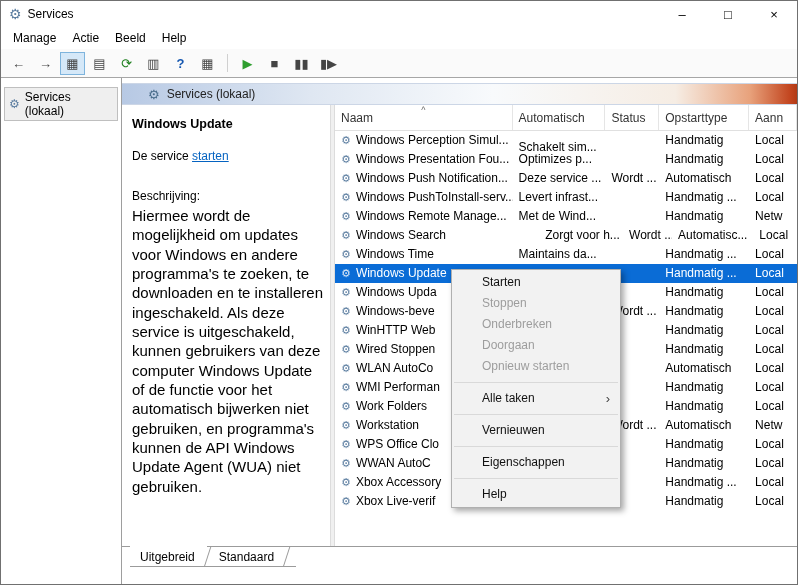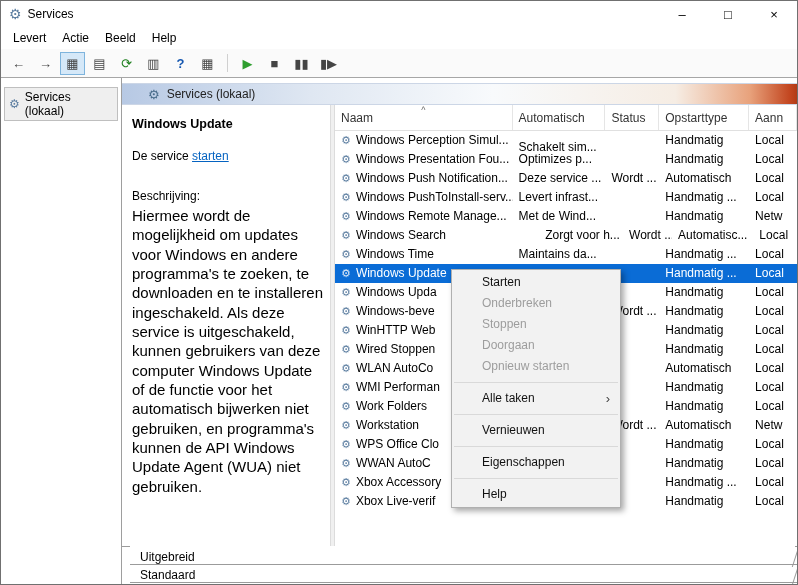--- a/index.html
+++ b/index.html
@@ -54,21 +54,21 @@
   .hcell { position:relative; display:flex; align-items:flex-end; padding:0 0 5px 6px; border-right:1px solid #e5e5e5; font-size:12px; color:#333; overflow:hidden; white-space:nowrap; }
   .sort { position:absolute; top:0px; left:50%; transform:translateX(-50%); font-size:9px; color:#666; }
   .lrow { display:flex; height:19px; align-items:center; font-size:12px; }
   .lrow.selected { background:#0a6cd6; color:#fff; }
   .cell { padding-left:6px; white-space:nowrap; overflow:hidden; height:19px; line-height:19px; }
   .cell-name { display:flex; align-items:center; gap:5px; }
   .gear { font-size:11px; color:#5b7da0; line-height:1; }
   .lrow.selected .gear { color:#dce8f5; }
 
   
-  .tabstrip { height:22px; border-top:1px solid #9b9b9b; display:flex; padding-left:8px; background:#fff;flex-direction:column; }
+  .tabstrip { height:22px; border-top:1px solid #9b9b9b; display:flex; padding-left:8px; background:#fff; }
   .tab { position:relative; height:20px; padding:3px 22px 0 10px; margin-right:-8px; font-size:12px; border-bottom:1px solid #9b9b9b; background:transparent; }
   .tab .slant { position:absolute; top:0; right:9px; width:1px; height:20px; background:#9b9b9b; transform:skewX(-18deg); }
   .tab.active::before { content:""; position:absolute; top:-1px; left:0; right:10px; height:1px; background:#fff; }
   .filler { flex:1; background:#fff; }
 
   
   .context-menu { position:absolute; left:450px; top:268px; width:170px; background:#f2f2f2; border:1px solid #b0b0b0; padding:2px 0; z-index:10; box-shadow:3px 3px 6px rgba(0,0,0,0.35); }
   .cm-item { position:relative; height:21px; line-height:21px; padding-left:30px; font-size:12px; color:#111; }
   .cm-item.disabled { color:#9d9d9d; }
   .cm-item.bold { font-weight:normal; }
@@ -84,21 +84,21 @@
     <span class="app-icon">⚙</span>
     <span class="title-text">Services</span>
     <div class="caption">
       <button class="cap-btn">–</button>
       <button class="cap-btn">□</button>
       <button class="cap-btn">×</button>
     </div>
   </div>
 
   <div class="menubar">
-      <div class="menu-item">Levert</div>
+      <div class="menu-item">Manage</div>
       <div class="menu-item">Actie</div>
       <div class="menu-item">Beeld</div>
       <div class="menu-item">Help</div>
     </div>
 
   <div class="toolbar">
       <div class="tool-btn">
         <span class="tool-glyph">←</span>
       </div>
       <div class="tool-btn">
@@ -393,22 +393,22 @@
           <div class="tab active"><span class="tab-label">Uitgebreid</span><span class="slant"></span></div>
           <div class="tab"><span class="tab-label">Standaard</span><span class="slant"></span></div>
         </div>
       <div class="filler"></div>
 
     </div>
   </div>
 
   <div class="context-menu">
       <div class="cm-item"><span class="cm-label">Starten</span></div>
+      <div class="cm-item disabled"><span class="cm-label">Stoppen</span></div>
       <div class="cm-item disabled"><span class="cm-label">Onderbreken</span></div>
-      <div class="cm-item disabled"><span class="cm-label">Stoppen</span></div>
       <div class="cm-item disabled"><span class="cm-label">Doorgaan</span></div>
       <div class="cm-item disabled"><span class="cm-label">Opnieuw starten</span></div>
       <div class="menu-sep"></div>
       <div class="cm-item"><span class="cm-label">Alle taken</span><span class="cm-arrow">›</span></div>
       <div class="menu-sep"></div>
       <div class="cm-item"><span class="cm-label">Vernieuwen</span></div>
       <div class="menu-sep"></div>
       <div class="cm-item bold"><span class="cm-label">Eigenschappen</span></div>
       <div class="menu-sep"></div>
       <div class="cm-item"><span class="cm-label">Help</span></div>

